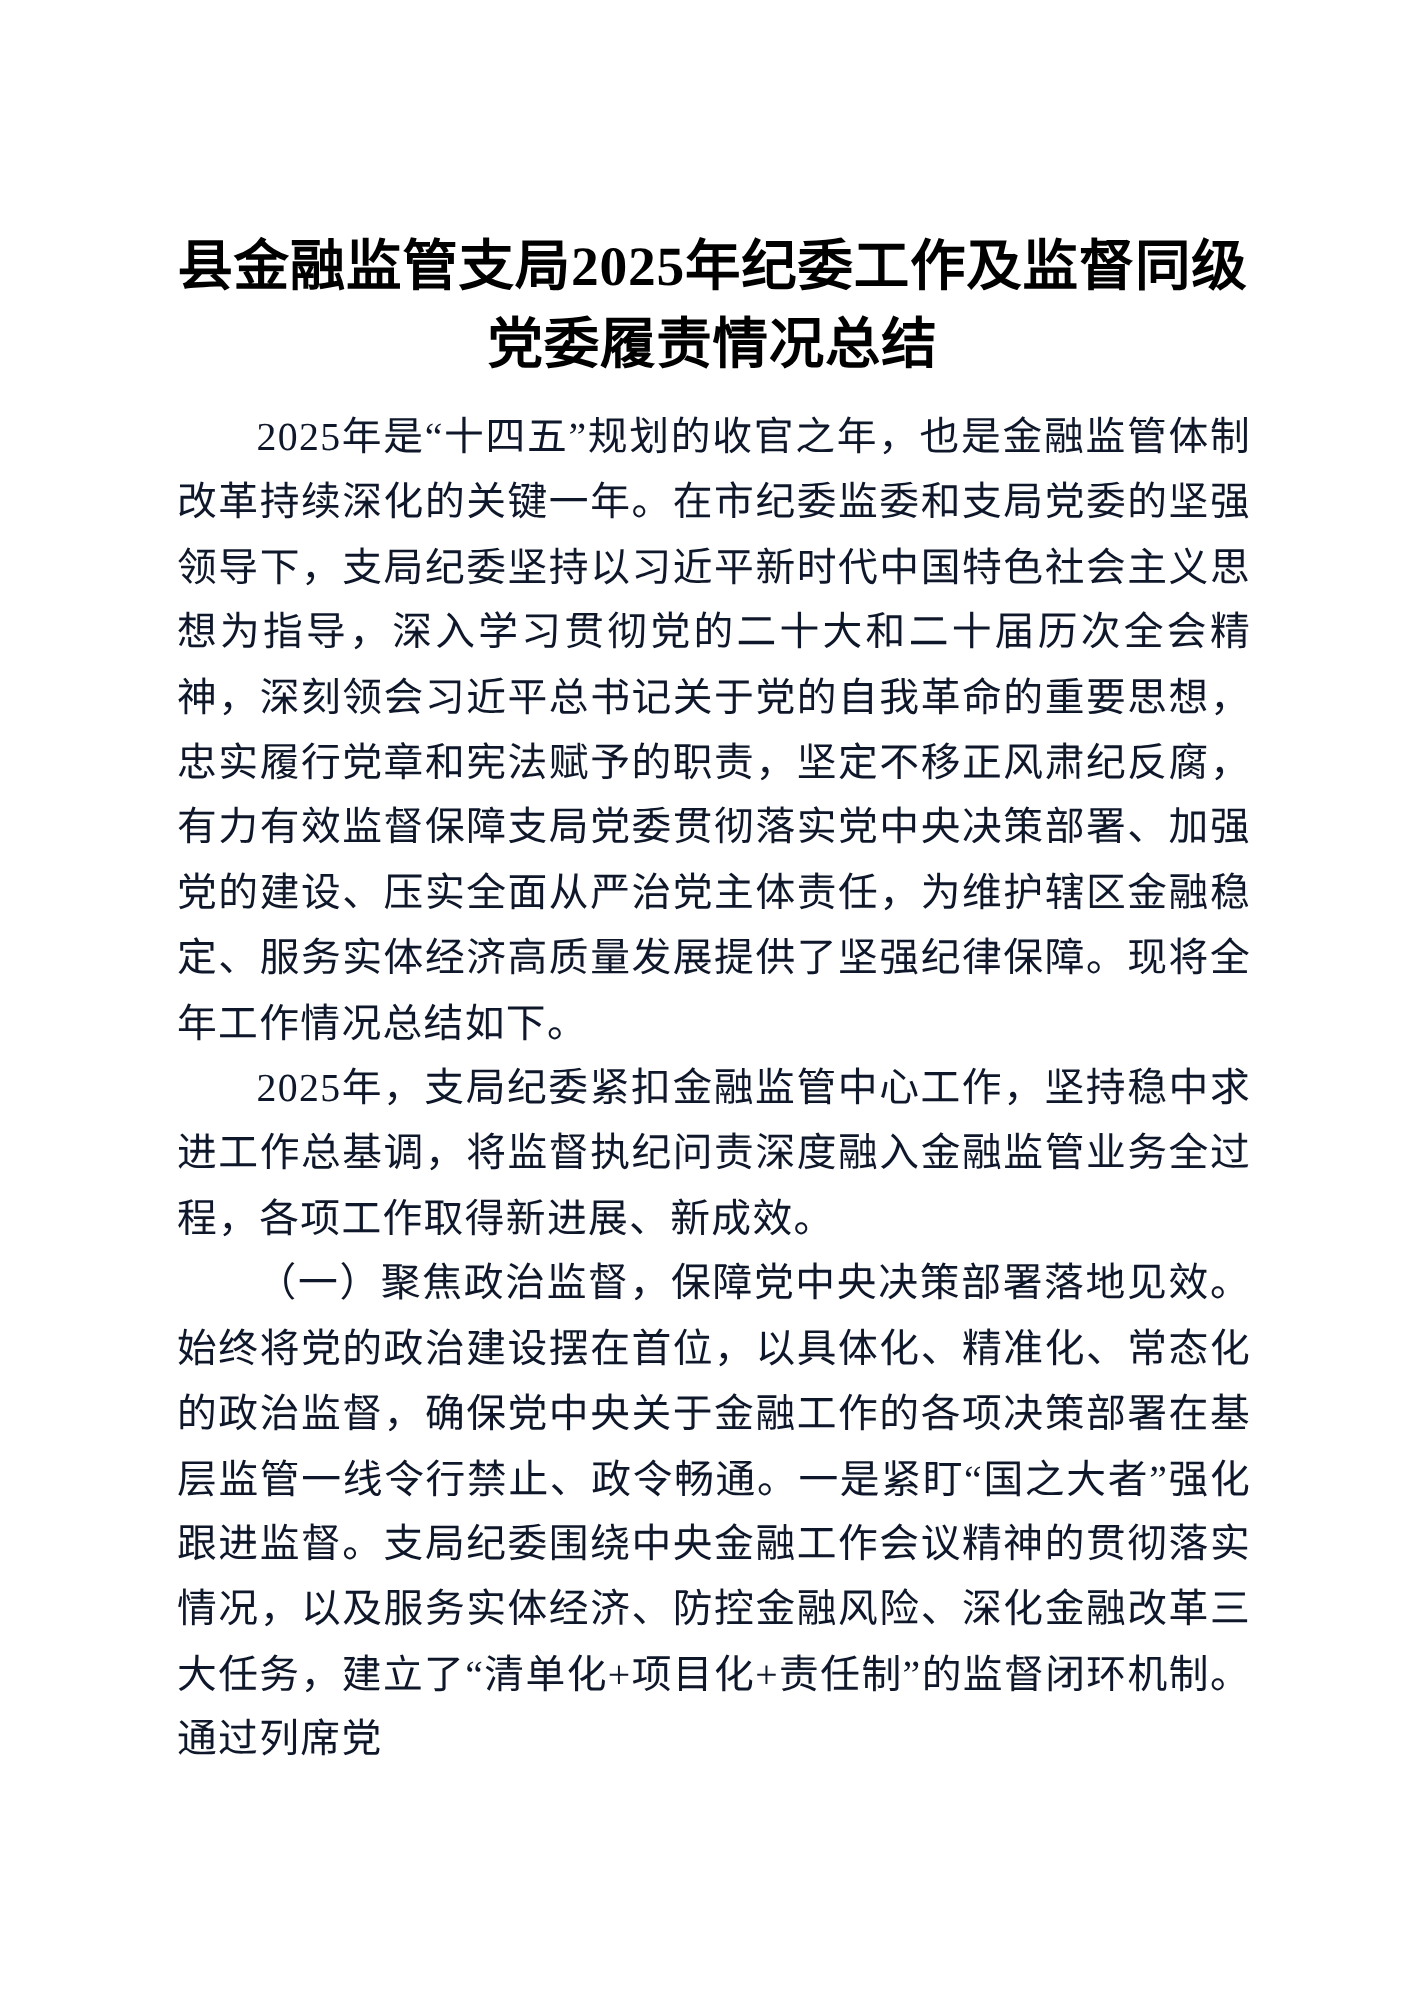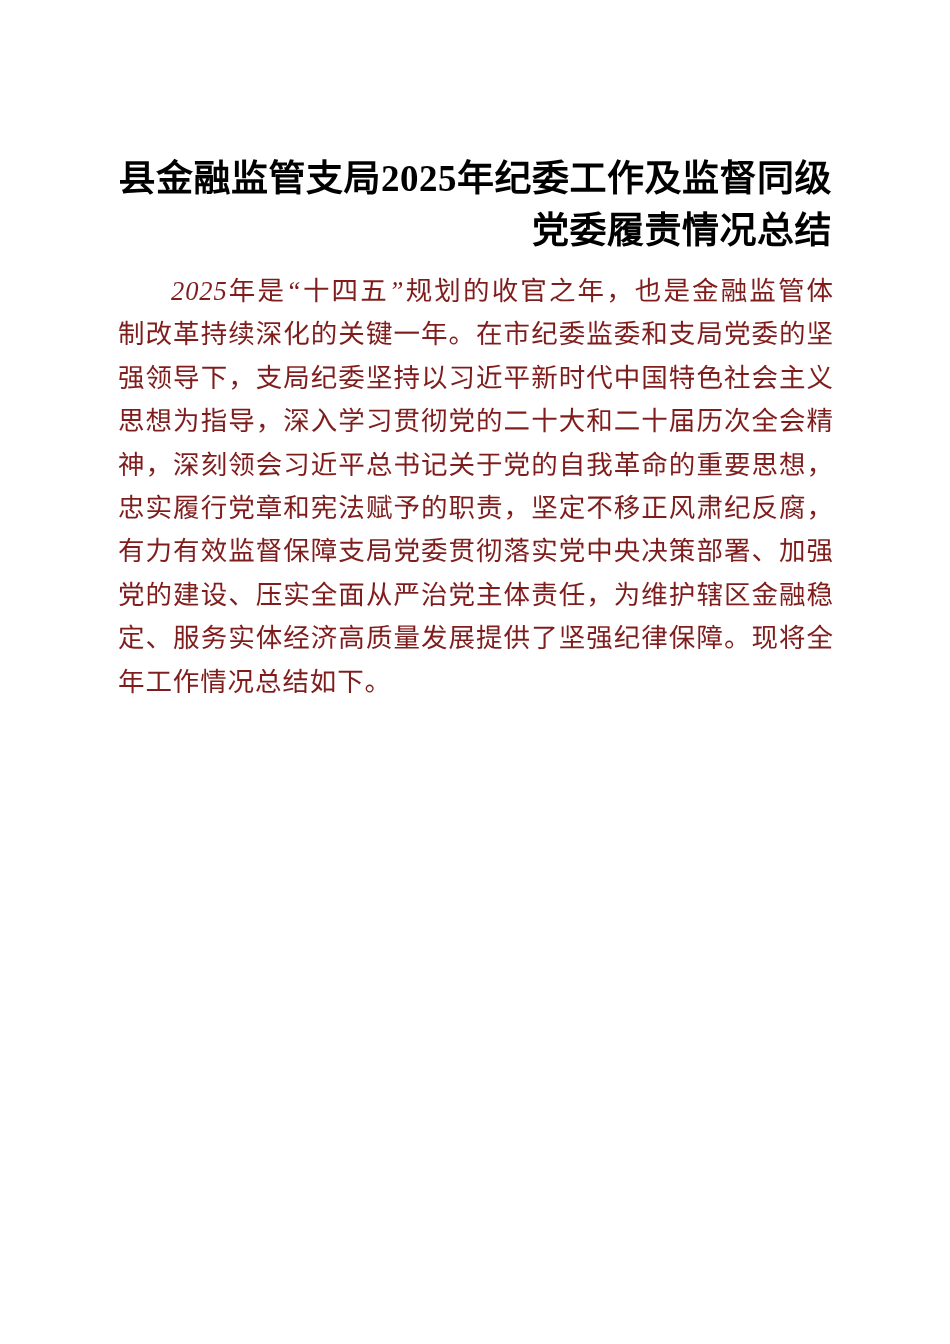--- a/index.html
+++ b/index.html
@@ -18,48 +18,47 @@
     overflow: hidden;
     box-sizing: border-box;
   }
 
   
   .doc-title {
     position: absolute;
     top: 128px;
     left: 118px;
     width: 714px;
-    text-align: right;
+    text-align: center;
     font-family: "Liberation Serif", "DejaVu Serif", serif;
     font-weight: bold;
     font-size: 37px;
     line-height: 52px;
     color: #000000;
     letter-spacing: 0.5px;
   }
 
   
   .body-region {
     position: absolute;
     top: 270px;
     left: 118px;
     width: 716px;
   }
 
   .para {
     font-family: "Liberation Serif", "DejaVu Serif", serif;
     font-size: 26.5px;
     line-height: 43.4px;
-    color: #7f1d1d;
+    color: #0f172a;
     text-align: justify;
     text-justify: inter-ideograph;
     text-indent: 2em;
     margin: 0;
     letter-spacing: 0.9px;
-    font-style: italic;
     -webkit-font-smoothing: antialiased;
   }
 
   
   .para, .para * {
     font-synthesis: none;
   }
 
   .section-heading {
     font-family: "Liberation Sans", "DejaVu Sans", sans-serif;
@@ -88,16 +87,20 @@
 
 <div class="page">
 
   <h1 class="doc-title" id="doc-title">县金融监管支局2025年纪委工作及监督同级党委履责情况总结</h1>
 
   <div class="body-region">
 
     <p class="para">2025年是“十四五”规划的收官之年，也是金融监管体制改革持续深化的关键一年。在市纪委监委和支局党委的坚强领导下，支局纪委坚持以习近平新时代中国特色社会主义思想为指导，深入学习贯彻党的二十大和二十届历次全会精神，深刻领会习近平总书记关于党的自我革命的重要思想，忠实履行党章和宪法赋予的职责，坚定不移正风肃纪反腐，有力有效监督保障支局党委贯彻落实党中央决策部署、加强党的建设、压实全面从严治党主体责任，为维护辖区金融稳定、服务实体经济高质量发展提供了坚强纪律保障。现将全年工作情况总结如下。</p>
 
 
+    <p class="para">2025年，支局纪委紧扣金融监管中心工作，坚持稳中求进工作总基调，将监督执纪问责深度融入金融监管业务全过程，各项工作取得新进展、新成效。</p>
 
+    <p class="para">
+      <span class="lead">（一）聚焦政治监督，保障党中央决策部署落地见效。</span><span>始终将党的政治建设摆在首位，以具体化、精准化、常态化的政治监督，确保党中央关于金融工作的各项决策部署在基层监管一线令行禁止、政令畅通。一是紧盯“国之大者”强化跟进监督。支局纪委围绕中央金融工作会议精神的贯彻落实情况，以及服务实体经济、防控金融风险、深化金融改革三大任务，建立了“清单化+项目化+责任制”的监督闭环机制。通过列席党</span>
+    </p>
 
   </div>
 </div>
 
 </body></html>

